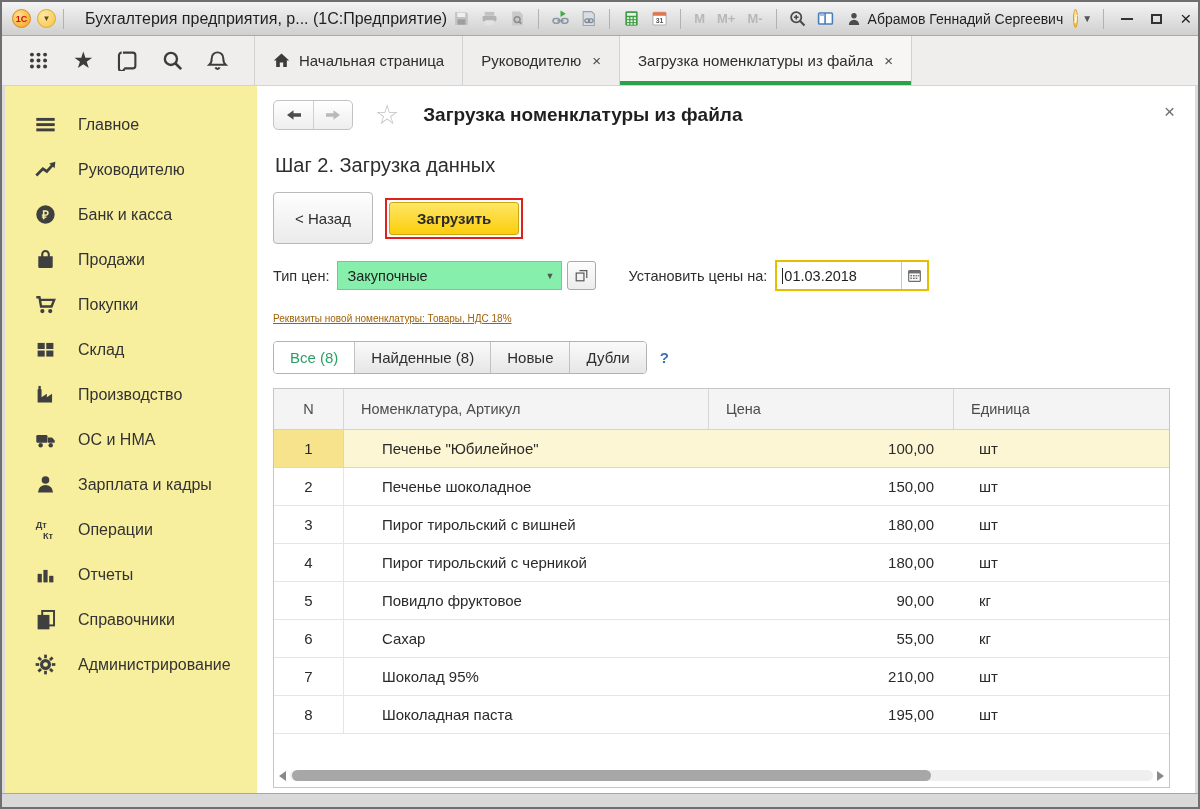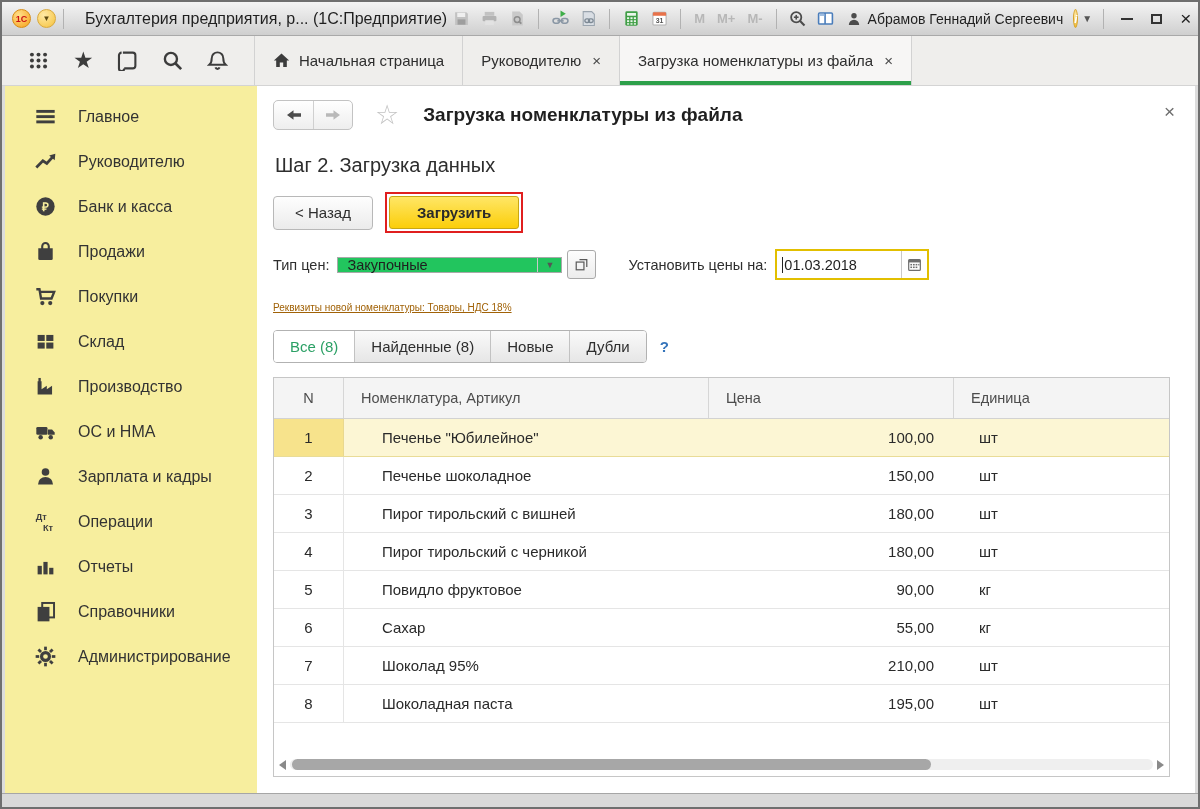--- a/index.html
+++ b/index.html
@@ -33,49 +33,49 @@
   .tabs { display:flex; align-items:stretch;border-radius:15px; }
   .tab { display:flex; align-items:center; gap:9px; padding:0 18px; font-size:15px; color:#2e2e2e; border-left:1px solid #d2d2d2; position:relative; }
   .tab:last-child { border-right:1px solid #d2d2d2; }
   .tab.active { background:#f7f6f5; }
   .tab.active::after { content:""; position:absolute; left:0; right:0; bottom:0; height:4px; background:#2da04a; }
   .tab-close { font-size:15px; color:#4a4a4a; margin-left:2px; }
   .tab svg.home { width:17px; height:17px; }
 
   
   .content-row { flex:1 1 auto; display:flex; background:#dcdcdc; padding:0 3px; min-height:0; }
-  .sidebar { width:252px; flex:0 0 252px; background:#f7ee9e; padding-top:8px; overflow:hidden; }
+  .sidebar { width:252px; flex:0 0 252px; background:#f7ee9e; padding-top:16px; overflow:hidden; }
   .side-item { display:flex; align-items:center; gap:22px; padding:12px 0 12px 30px; font-size:16px; color:#333; cursor:pointer; }
   .side-item svg { width:21px; height:21px; flex:0 0 21px; color:#3f3f3f; }
   .main { flex:1 1 auto; background:#fff; position:relative; padding:14px 18px 10px 16px; min-width:0; }
 
   
   .nav-row { display:flex; align-items:center; }
   .nav-group { display:inline-flex; border:1px solid #c3c3c3; border-radius:5px; overflow:hidden; background:linear-gradient(#ffffff,#eeeeee); }
   .nav-btn { width:39px; height:28px; display:flex; align-items:center; justify-content:center; }
   .nav-btn + .nav-btn { border-left:1px solid #d0d0d0; }
   .nav-btn svg { width:16px; height:16px; }
   .nav-back { color:#4c4c4c; }
   .nav-fwd { color:#b9b9b9; }
   .nav-star { font-size:27px; color:#c3c3c3; margin-left:22px; line-height:1; }
   .page-title { font-size:19px; font-weight:bold; color:#1f1f1f; margin-left:24px; }
   .panel-close { position:absolute; top:16px; right:20px; font-size:19px; color:#6e6e6e; line-height:1; }
 
   .step-title { margin-top:24px; margin-left:2px; font-size:20px; color:#2e2e2e; }
 
   
   .btn-row { margin-top:15px; display:flex; align-items:center; }
-  .btn-back { height:34px; padding:0 21px; font-size:15px; color:#2e2e2e; background:linear-gradient(#fefefe,#ebebeb); border:1px solid #b8b8b8; border-radius:4px; font-family:inherit; }
+  .btn-back { height:52px; padding:0 21px; font-size:15px; color:#2e2e2e; background:linear-gradient(#fefefe,#ebebeb); border:1px solid #b8b8b8; border-radius:4px; font-family:inherit; }
   .load-wrap { border:2px solid #e01f1f; margin-left:12px; padding:2px; background:#fff; }
   .btn-load { height:33px; padding:0 27px; font-size:15px; font-weight:bold; color:#2a2a2a; background:linear-gradient(#ffe666,#fbce0a); border:1px solid #c8a713; border-radius:3px; font-family:inherit; }
 
   
   .form-row { margin-top:16px; display:flex; align-items:center; }
   .fld-label { font-size:14.5px; color:#2e2e2e; }
-  .combo { display:flex; align-items:center; width:225px; height:16px; border:1px solid #a9a9a9; background:#22c55e; margin-left:8px; }
+  .combo { display:flex; align-items:center; width:225px; height:29px; border:1px solid #a9a9a9; background:#86efac; margin-left:8px; }
   .combo-text { flex:1; padding-left:9px; font-size:14.5px; color:#1f1f1f; }
   .combo-arrow { width:24px; height:100%; border-left:1px solid #c9c9c9; display:flex; align-items:center; justify-content:center; font-size:9px; color:#555; }
   .open-btn { width:29px; height:29px; margin-left:5px; border:1px solid #a9a9a9; border-radius:3px; background:linear-gradient(#fdfdfd,#ececec); display:flex; align-items:center; justify-content:center; }
   .open-btn svg { width:13px; height:13px; color:#5a5a5a; }
   .set-label { margin-left:32px; }
   .date-box { display:flex; align-items:center; width:154px; height:31px; border:2px solid #e2bf00; background:#fff; margin-left:8px; }
   .caret-line { width:1px; height:16px; background:#222; margin-left:5px; }
   .date-text { flex:1; padding-left:1px; font-size:14.5px; color:#1f1f1f; }
   .date-cal { width:26px; height:100%; border-left:1px solid #c9c9c9; display:flex; align-items:center; justify-content:center; }
   .date-cal svg { width:15px; height:15px; }

